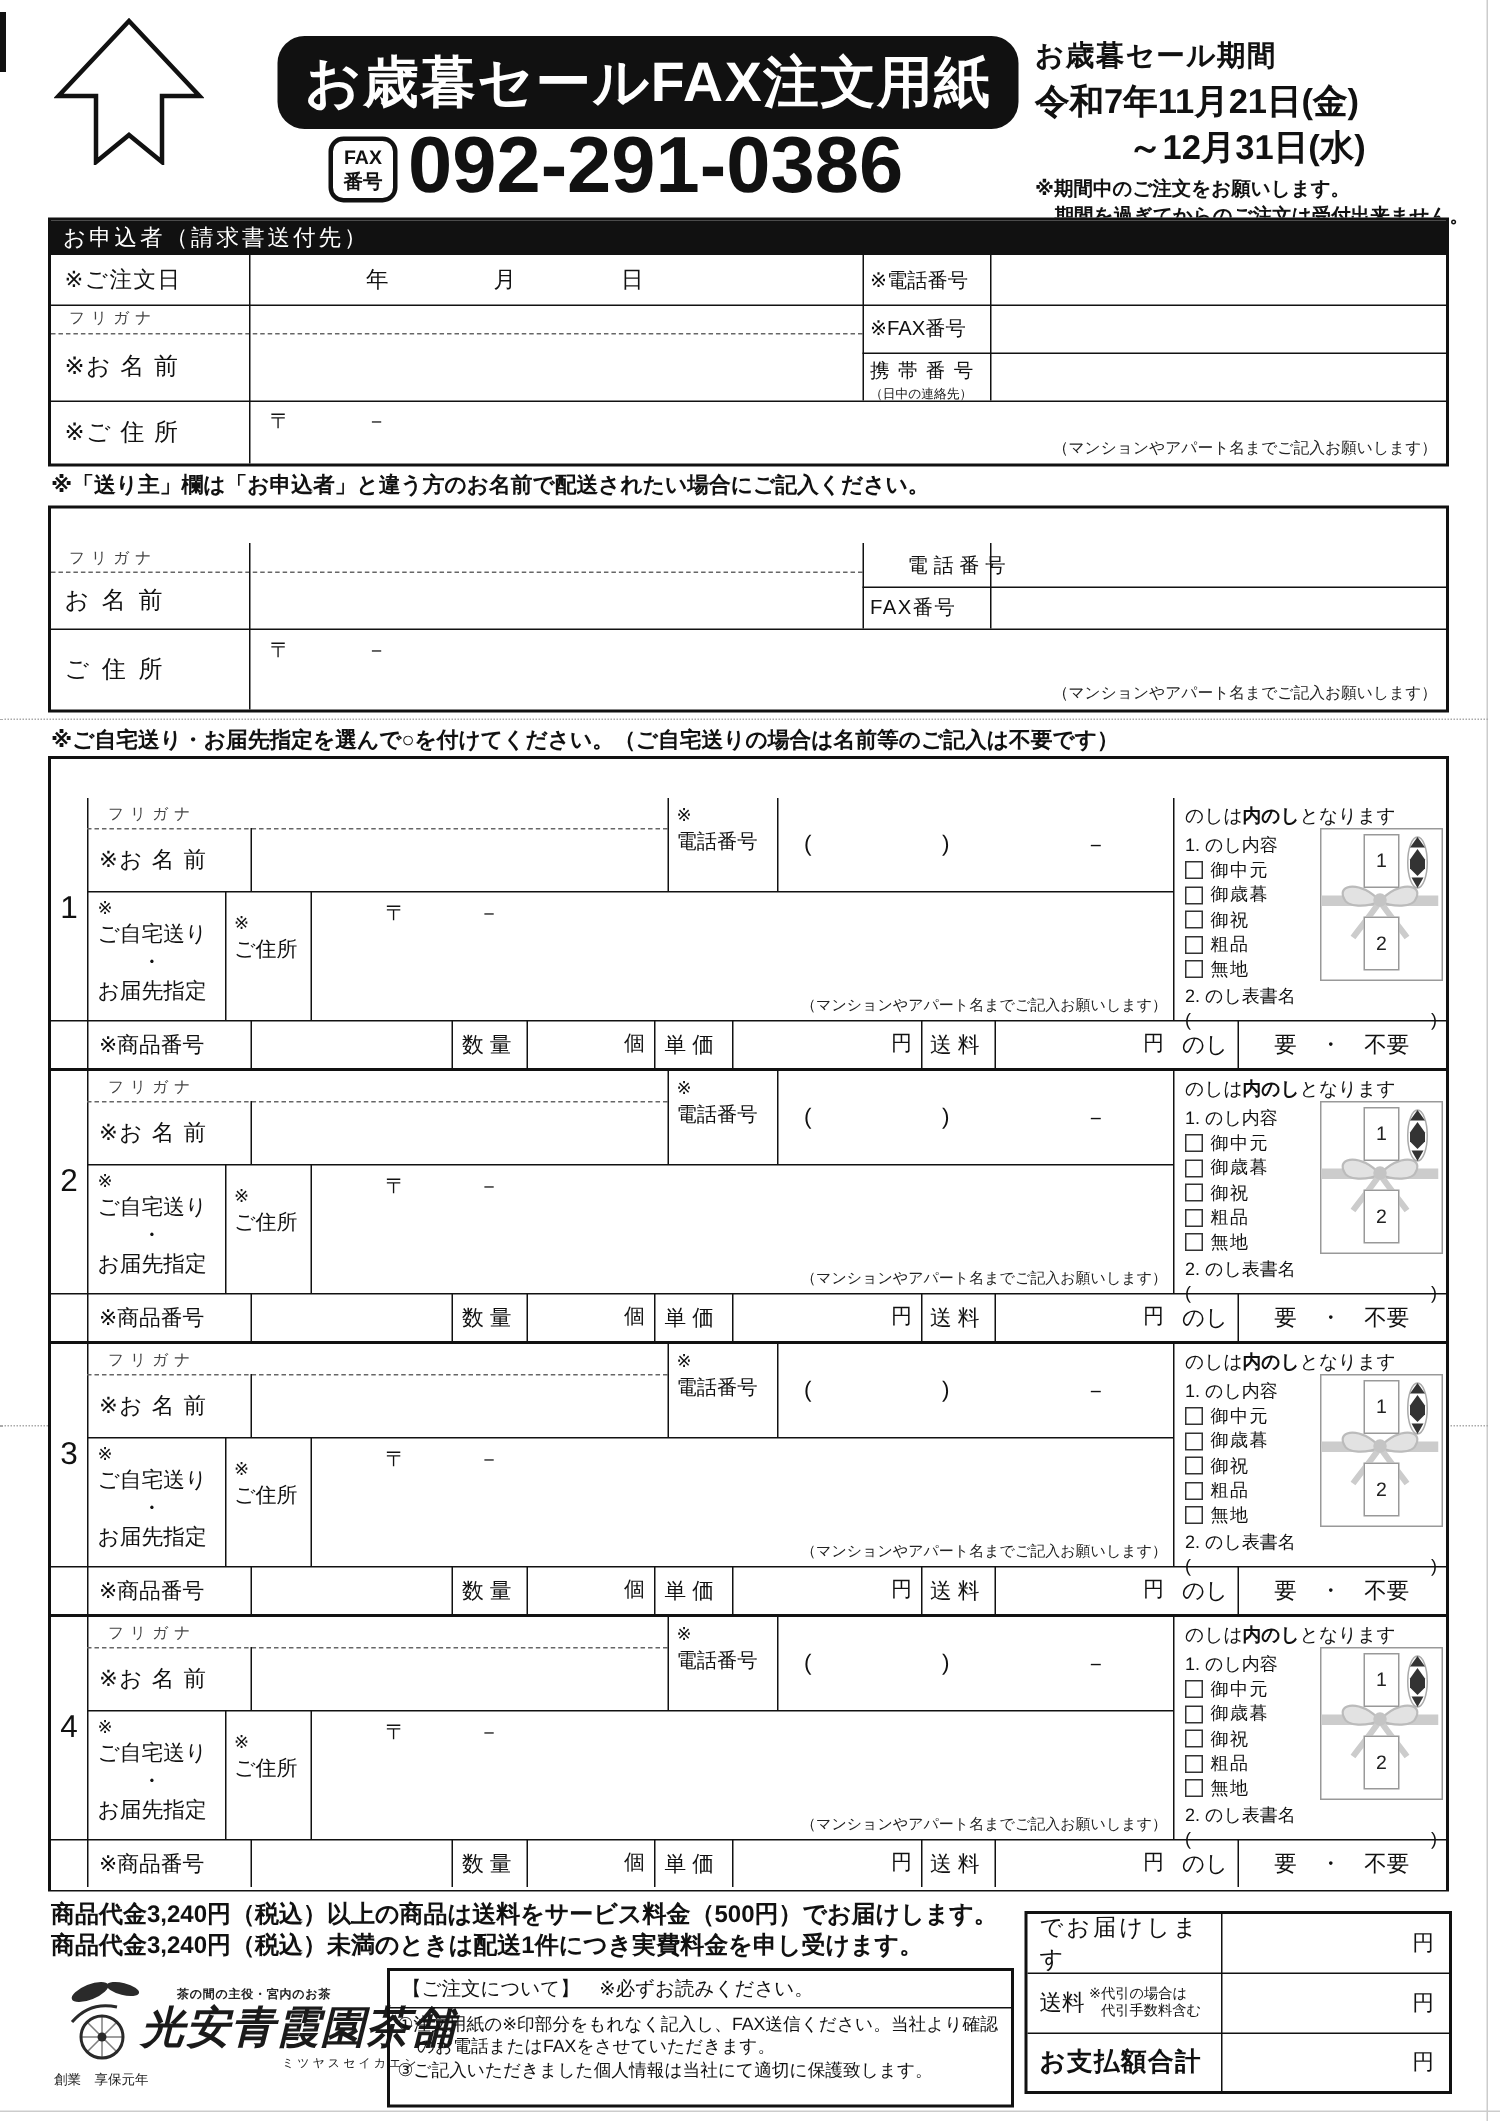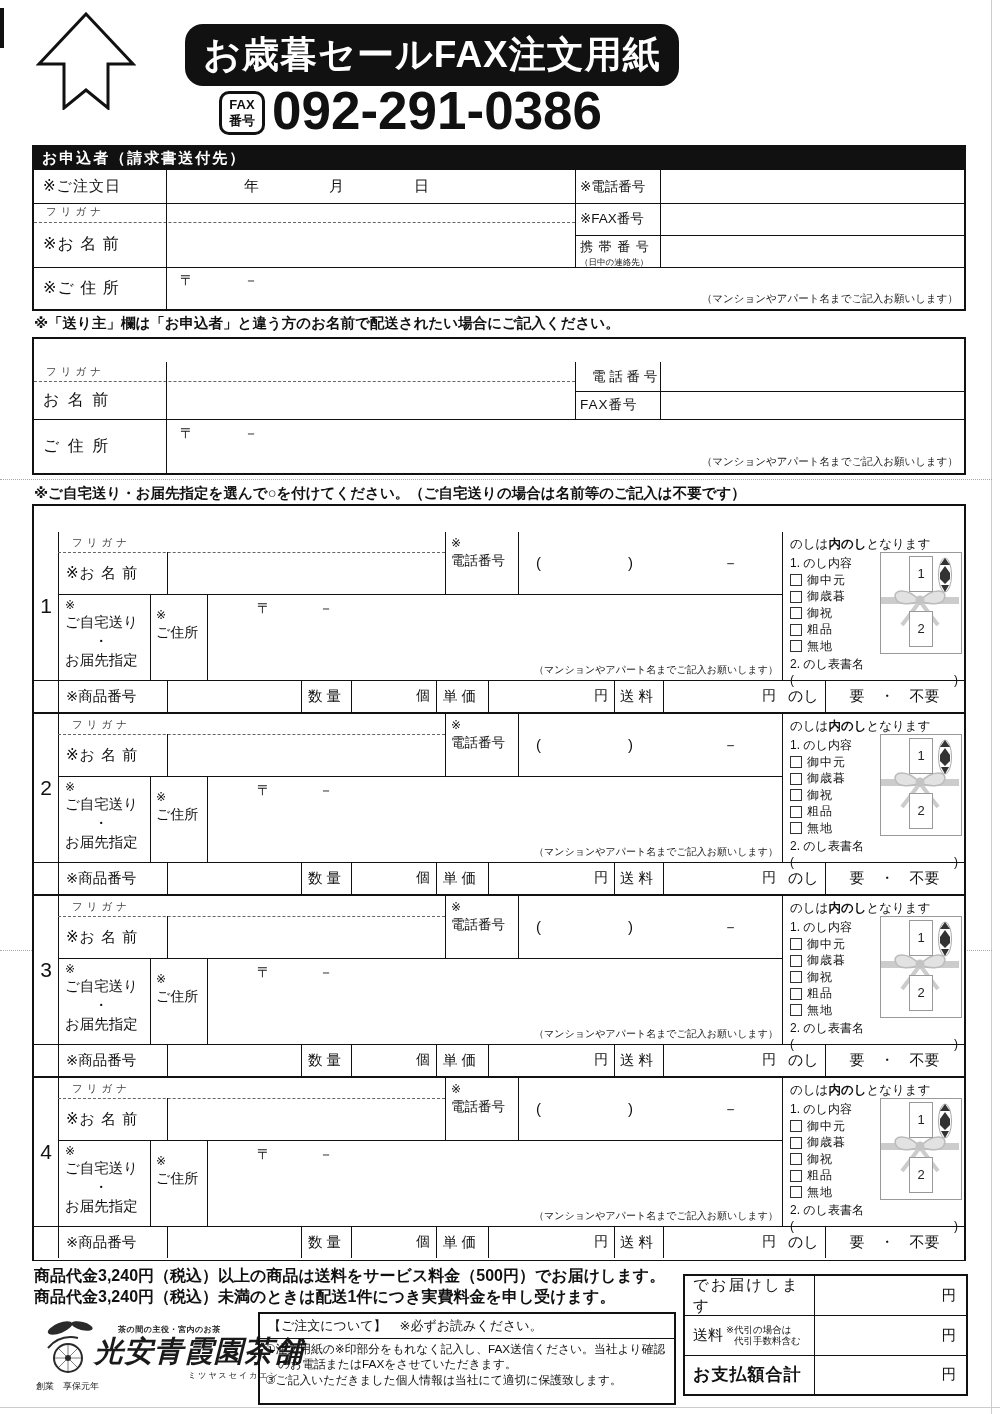--- a/index.html
+++ b/index.html
@@ -1,19 +1,19 @@
 <!DOCTYPE html>
 <html><head>
 <meta charset="utf-8">
 <style>
   html,body{margin:0;padding:0;background:#fff;}
   body{width:1000px;height:1414px;position:relative;font-family:"Liberation Sans","DejaVu Sans",sans-serif;color:#111;overflow:hidden;}
   .abs{position:absolute;}
   .sec{position:absolute;border:2px solid #111;box-sizing:border-box;background:#fff;}
-  .bar{position:absolute;left:0;top:0;right:0;background:#111;color:#fff;font-weight:bold;display:flex;align-items:center;padding-left:8px;letter-spacing:2px;box-sizing:border-box;}
+  .bar{position:absolute;left:0;top:0;right:0;background:#111;color:#fff;font-weight:normal;display:flex;align-items:center;padding-left:8px;letter-spacing:2px;box-sizing:border-box;}
   .vline{position:absolute;width:0;border-left:1px solid #111;}
   .hline{position:absolute;height:0;border-top:1px solid #111;}
   .dline{position:absolute;height:0;border-top:1px dashed #666;}
   .lb{position:absolute;box-sizing:border-box;}
   .note{font-size:10.5px;color:#222;letter-spacing:0;font-family:Liberation Mono, monospace;}
   .cb{display:inline-block;width:10px;height:10px;border:1.3px solid #333;margin-right:5px;background:#fff;vertical-align:-1px;flex:0 0 auto;}
   .bold{font-weight:bold;}
   .flexc{display:flex;align-items:center;}
   .rblock{position:relative;height:182px;border-bottom:2px solid #111;box-sizing:border-box;background:#fff;}
   .opt{display:flex;align-items:center;font-size:12px;height:16.5px;letter-spacing:1px;}
@@ -33,20 +33,27 @@
     <polygon points="50,2 97,52 72,52 72,96 50,78 28,96 28,52 3,52" fill="#fff" stroke="#111" stroke-width="3" stroke-linejoin="miter"></polygon>
   </svg>
   <div class="abs" style="left:185px;top:24px;width:494px;height:62px;background:#111;border-radius:18px;display:flex;align-items:center;justify-content:center;">
     <span style="color:#fff;font-size:37px;font-weight:800;letter-spacing:1px;white-space:nowrap;">お歳暮セールFAX注文用紙</span>
   </div>
   <div class="abs" style="left:219px;top:91px;width:46px;height:44px;border:3px solid #111;border-radius:10px;display:flex;flex-direction:column;align-items:center;justify-content:center;box-sizing:border-box;">
     <span style="font-size:13px;font-weight:bold;line-height:1.2;">FAX</span>
     <span style="font-size:13px;font-weight:bold;line-height:1.2;">番号</span>
   </div>
   <div class="abs" style="left:272px;top:80px;width:400px;font-size:53px;font-weight:800;letter-spacing:0;white-space:nowrap;">092-291-0386</div>
+  <div class="abs" style="left:690px;top:24px;width:302px;">
+    <div style="font-size:19px;font-weight:bold;letter-spacing:1px;">お歳暮セール期間</div>
+    <div style="font-size:23px;font-weight:bold;margin-top:2px;white-space:nowrap;">令和7年11月21日(金)</div>
+    <div style="font-size:23px;font-weight:bold;padding-left:62px;white-space:nowrap;">～12月31日(水)</div>
+    <div style="font-size:13px;font-weight:bold;margin-top:3px;white-space:nowrap;">※期間中のご注文をお願いします。</div>
+    <div style="font-size:13px;font-weight:bold;padding-left:13px;white-space:nowrap;">期間を過ぎてからのご注文は受付出来ません。</div>
+  </div>
 </div>
 
 <div class="sec" style="left:32px;top:145px;width:934px;height:166px;">
   <div class="bar" style="height:23px;font-size:15px;">
     <span>お申込者（請求書送付先）</span>
   </div>
 
   <div class="hline" style="left:0;top:56px;width:930px;"></div>
   <div class="dline" style="left:0;top:75px;width:541px;"></div>
   <div class="hline" style="left:541px;top:88px;width:389px;"></div>
@@ -88,21 +95,21 @@
   <div class="dline" style="left:0;top:42px;width:541px;"></div>
   <div class="hline" style="left:541px;top:52px;width:389px;"></div>
   <div class="hline" style="left:0;top:80px;width:930px;"></div>
   <div class="vline" style="left:132px;top:23px;height:111px;"></div>
   <div class="vline" style="left:541px;top:23px;height:57px;"></div>
   <div class="vline" style="left:626px;top:23px;height:57px;"></div>
   <div class="lb" style="left:12px;top:26px;font-size:10.5px;letter-spacing:4px;color:#444;">フリガナ</div>
   <div class="lb" style="left:132px;top:23px;width:409px;height:19px;"></div>
   <div class="lb flexc" style="left:0;top:42px;width:132px;height:38px;padding-left:9px;font-size:16px;letter-spacing:2px;">お 名 前</div>
   <div class="lb" style="left:132px;top:42px;width:409px;height:38px;"></div>
-  <div class="lb flexc" style="left:553px;top:23px;width:85px;height:29px;padding-left:5px;font-size:13.5px;">電 話 番 号</div>
+  <div class="lb flexc" style="left:566px;top:23px;width:85px;height:29px;padding-left:5px;font-size:13.5px;">電 話 番 号</div>
   <div class="lb" style="left:626px;top:23px;width:304px;height:29px;"></div>
   <div class="lb flexc" style="left:541px;top:52px;width:85px;height:28px;padding-left:5px;font-size:13.5px;letter-spacing:1px;">FAX番号</div>
   <div class="lb" style="left:626px;top:52px;width:304px;height:28px;"></div>
   <div class="lb flexc" style="left:0;top:80px;width:132px;height:54px;padding-left:9px;font-size:16px;letter-spacing:2px;">ご 住 所</div>
   <div class="lb" style="left:132px;top:80px;width:798px;height:54px;">
     <span class="abs" style="left:14px;top:6px;font-size:14px;">〒</span>
     <span class="abs" style="left:78px;top:6px;font-size:14px;">－</span>
     <span class="abs note" style="right:6px;bottom:4px;">（マンションやアパート名までご記入お願いします）</span>
   </div>
 </div>

